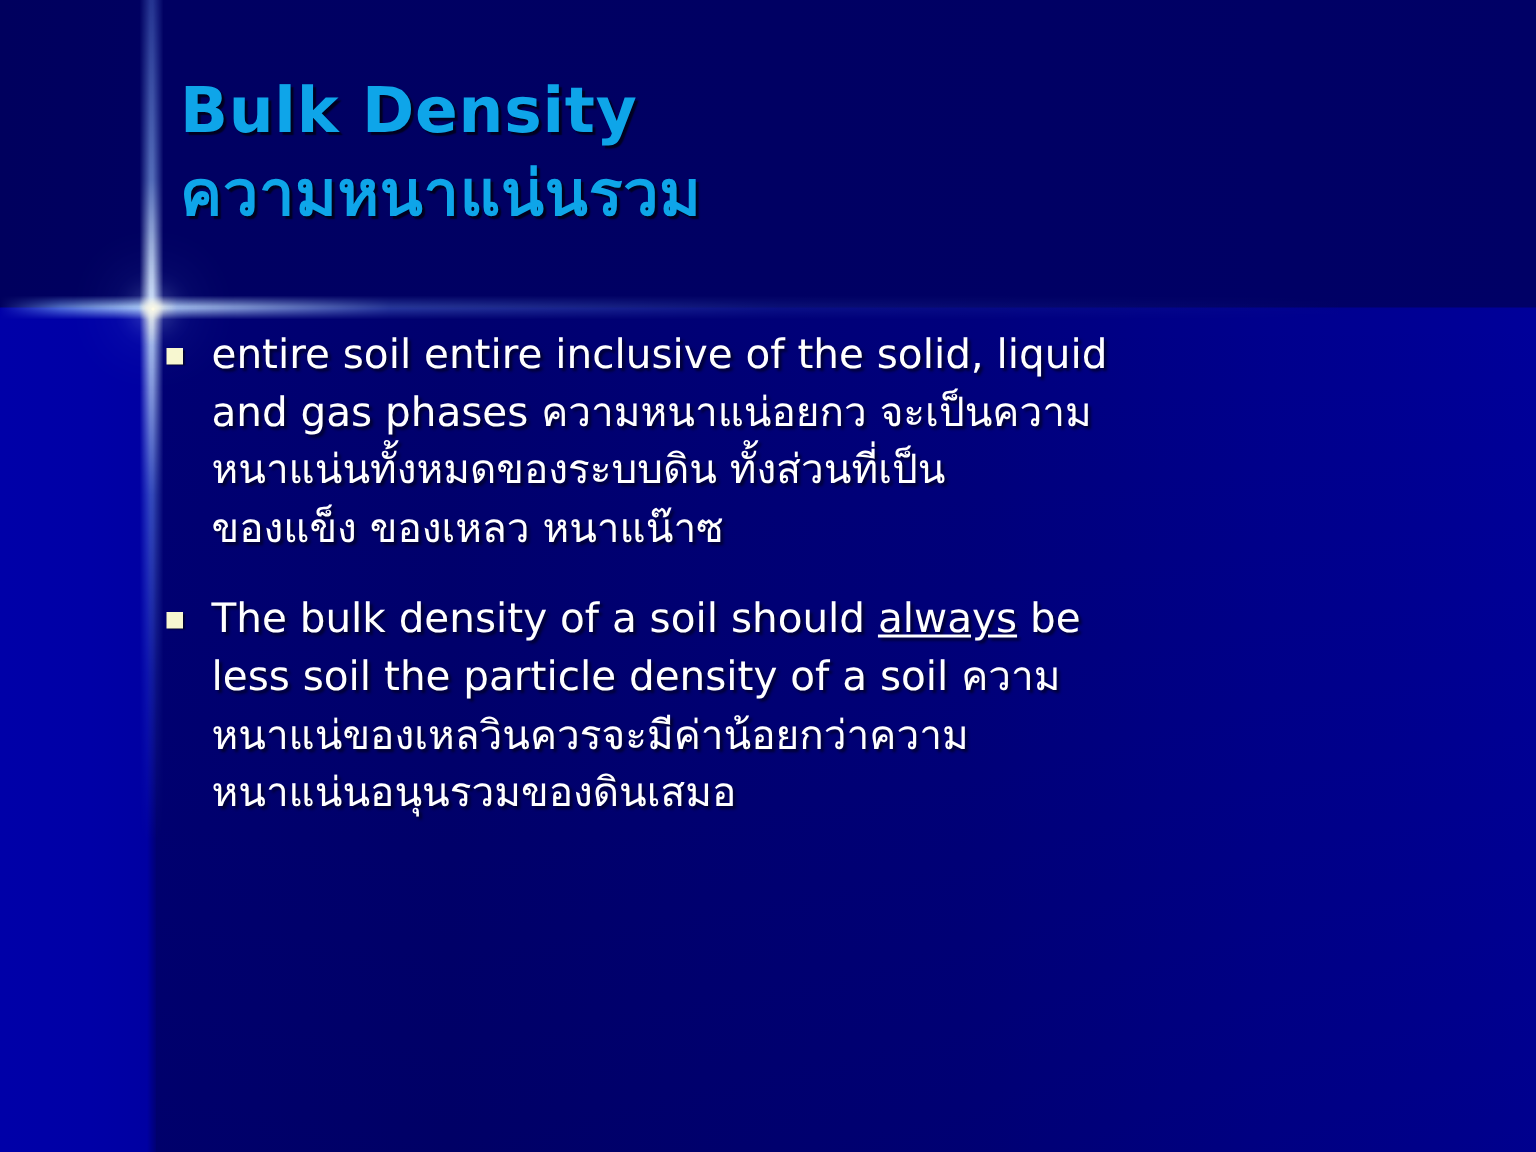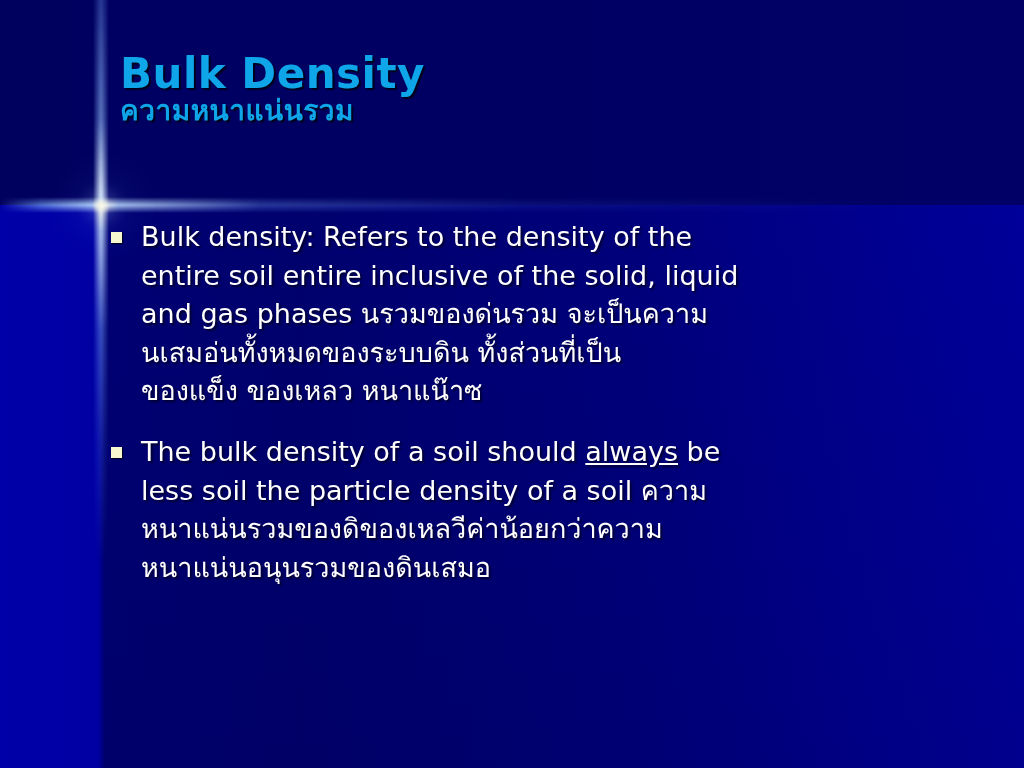--- a/index.html
+++ b/index.html
@@ -140,21 +140,21 @@
     margin: 0;
     color: #0ea5e9;
     font-weight: bold;
     letter-spacing: 0.5px;
     text-shadow: 2px 2px 1px rgba(0,0,20,0.85);
     line-height: 1.04;
     white-space: nowrap;
   }
 
   .title-en { font-size: 42px; }
-  .title-th { font-size: 28px; margin-top: 0; }
+  .title-th { font-size: 42px; margin-top: 11px; }
 
   
 
   .content {
     position: absolute;
     left: 104px;
     top: 218px;
     width: 880px;
   }
 
@@ -204,32 +204,31 @@
   <div class="title-block">
     <h1 class="title-en">Bulk Density</h1>
     <h1 class="title-th">ความหนาแน่นรวม</h1>
   </div>
 
   <div class="content">
 
     <div class="bullet">
       <span class="bullet-marker"></span>
       <p class="bullet-text">
-        <span class="ln">Bulk density: Refers to the density of the</span>
         <span class="ln">entire soil entire inclusive of the solid, liquid</span>
-        <span class="ln">and gas phases นรวมของด่นรวม จะเป็นความ</span>
-        <span class="ln">นเสมอ่นทั้งหมดของระบบดิน ทั้งส่วนที่เป็น</span>
+        <span class="ln">and gas phases ความหนาแน่อยกว จะเป็นความ</span>
+        <span class="ln">หนาแน่นทั้งหมดของระบบดิน ทั้งส่วนที่เป็น</span>
         <span class="ln">ของแข็ง ของเหลว หนาแน๊าซ</span>
       </p>
     </div>
 
     <div class="bullet">
       <span class="bullet-marker"></span>
       <p class="bullet-text">
         <span class="ln"><span>The bulk density of a soil should <u>always</u> be</span></span>
         <span class="ln">less soil the particle density of a soil ความ</span>
-        <span class="ln">หนาแน่นรวมของดิของเหลวีค่าน้อยกว่าความ</span>
+        <span class="ln">หนาแน่ของเหลวินควรจะมีค่าน้อยกว่าความ</span>
         <span class="ln">หนาแน่นอนุนรวมของดินเสมอ</span>
       </p>
     </div>
 
   </div>
 </div>
 
 </body></html>

